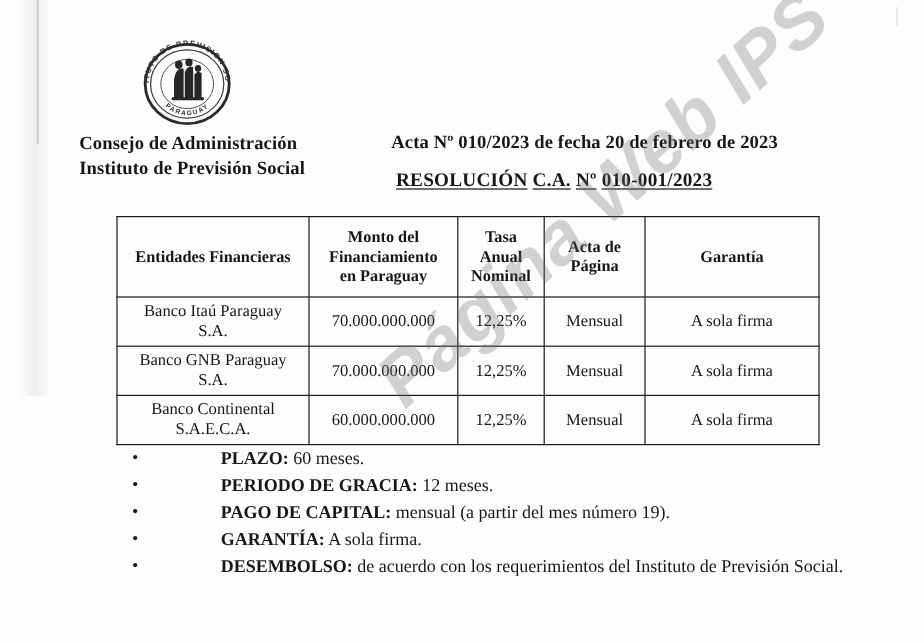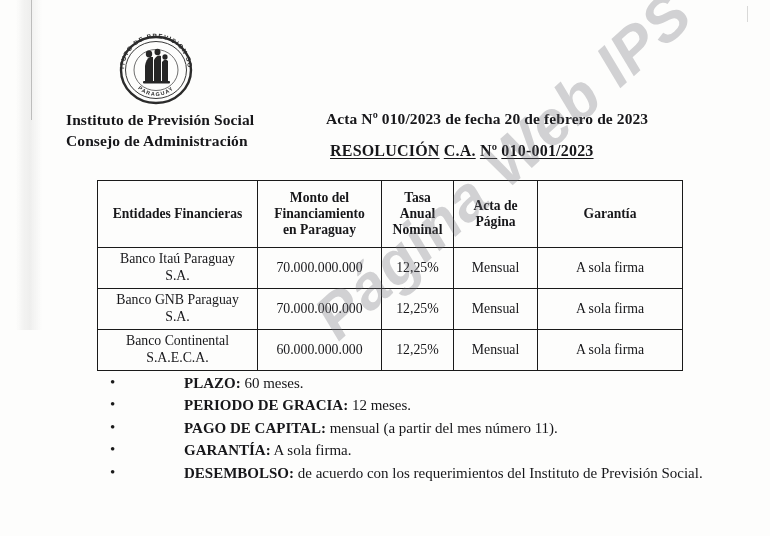--- a/index.html
+++ b/index.html
@@ -220,22 +220,22 @@
         <path d="M50 56 L50 36 Q53 32 56 35 L56 56 Z"></path>
         <ellipse cx="37" cy="28" rx="3.2" ry="3.4"></ellipse>
         <ellipse cx="45.5" cy="26" rx="3" ry="3.2"></ellipse>
         <ellipse cx="53" cy="31" rx="2.6" ry="2.8"></ellipse>
         <rect x="31" y="55" width="27" height="2.6" rx="1"></rect>
       </g>
     </svg>
   </div>
 
   <div class="letterhead">
+    <div>Consejo de Administración</div>
     <div>Instituto de Previsión Social</div>
-    <div>Consejo de Administración</div>
   </div>
 
   <div class="acta-line">Acta Nº 010/2023 de fecha 20 de febrero de 2023</div>
 
   <div class="reso-line">
     <span class="u">RESOLUCIÓN</span>
     <span class="u">C.A.</span>
     <span class="u">Nº</span>
     <span class="u">010-001/2023</span>
   </div>
@@ -309,21 +309,21 @@
   </div>
 
   <ul class="terms">
     <li>
       <b>PLAZO:</b><span> 60 meses.</span>
     </li>
     <li>
       <b>PERIODO DE GRACIA:</b><span> 12 meses.</span>
     </li>
     <li>
-      <b>PAGO DE CAPITAL:</b><span> mensual (a partir del mes número 11).</span>
+      <b>PAGO DE CAPITAL:</b><span> mensual (a partir del mes número 19).</span>
     </li>
     <li>
       <b>GARANTÍA:</b><span> A sola firma.</span>
     </li>
     <li>
       <b>DESEMBOLSO:</b><span> de acuerdo con los requerimientos del Instituto de Previsión Social.</span>
     </li>
   </ul>
 
   <div class="watermark">Página Web IPS</div>

